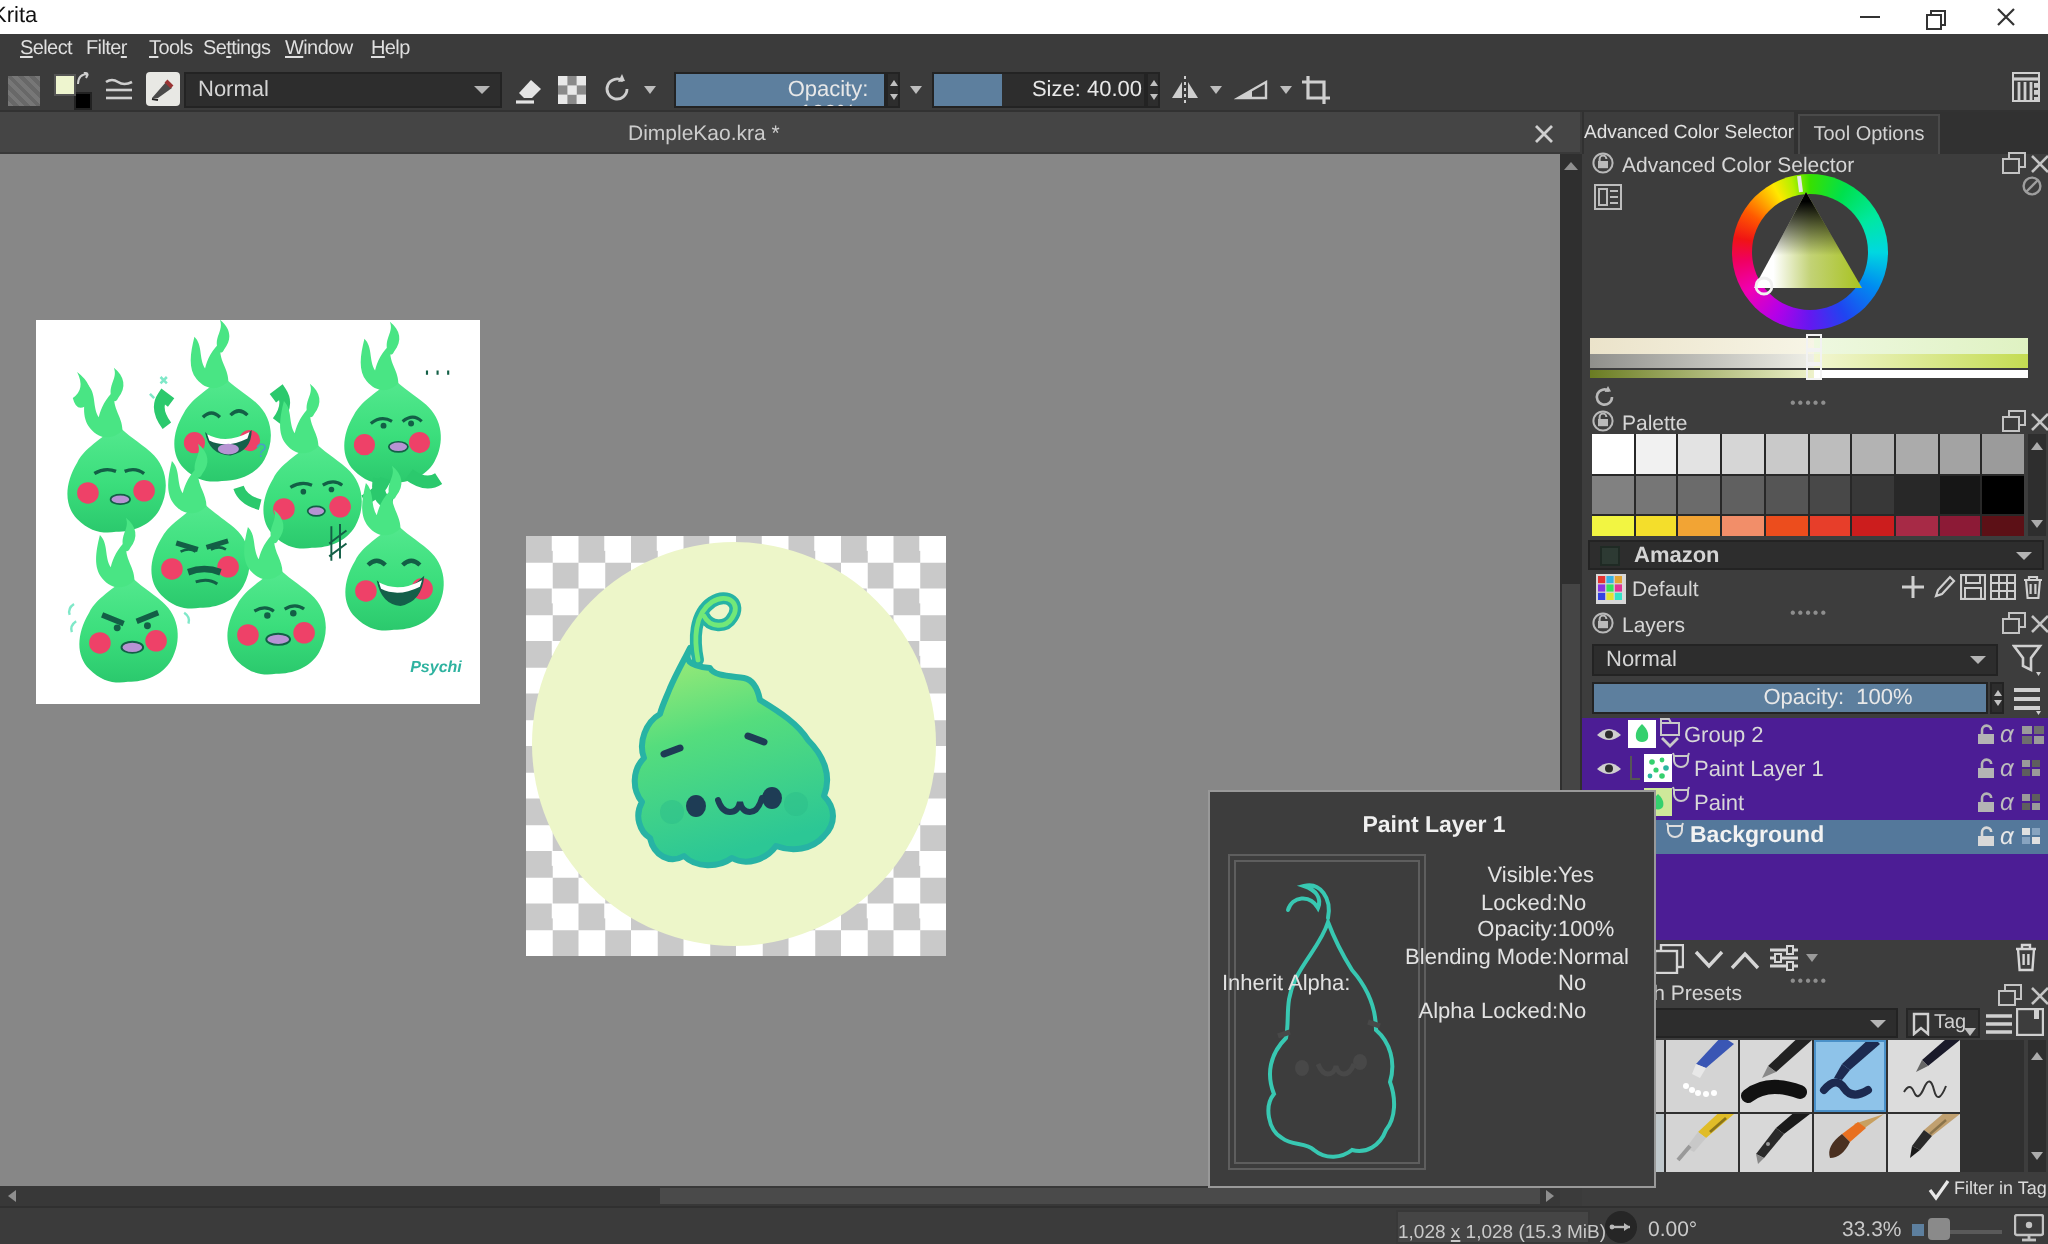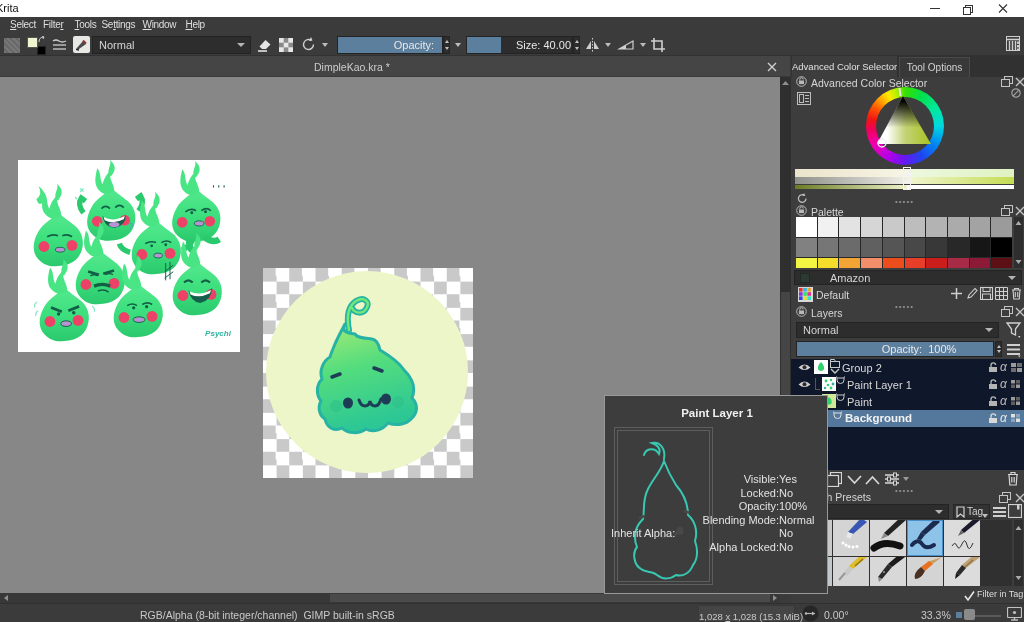--- a/index.html
+++ b/index.html
@@ -415,21 +415,21 @@
 
     <div class="abs" style="left:223px;top:161px;width:9px;height:51px;background:#2e2e2e;">
       <svg width="9" height="51">
           <path d="M1.5 8 L4.5 4 L7.5 8 Z" fill="#ababab"></path>
           <path d="M1.5 43 L4.5 47 L7.5 43 Z" fill="#ababab"></path>
         </svg>
     </div>
 
     <div class="combo" style="left:3px;top:214px;width:228px;height:15px;">
       <div class="abs" style="left:5px;top:2px;width:10px;height:10px;background:#2d3a33;border:1px solid #1f2a24;"></div>
-      <span style="position:absolute;left:35px;top:1px;">Amazon</span>
+      <span style="position:absolute;left:22px;top:1px;font-weight:bold;">Amazon</span>
         <span class="arr"></span>
     </div>
 
     <svg class="abs" style="left:7px;top:231px" width="15" height="15">
       <rect x="0" y="0" width="15" height="15" fill="#d8d8d8"></rect>
       <rect x="1" y="1" width="3.6" height="3.6" fill="#e23333"></rect>
         <rect x="5.2" y="1" width="3.6" height="3.6" fill="#33b2e2"></rect>
         <rect x="9.4" y="1" width="3.6" height="3.6" fill="#e2a433"></rect>
       <rect x="1" y="5.2" width="3.6" height="3.6" fill="#8833e2"></rect>
         <rect x="5.2" y="5.2" width="3.6" height="3.6" fill="#33e25f"></rect>
@@ -482,21 +482,21 @@
     <div class="slider" style="left:5px;top:285px;width:198px;height:16px;">
       <div class="fill" style="width:100%"></div>
       <div class="lab" style="margin-top:1px">Opacity:&nbsp; 100%</div>
     </div>
     <div class="spin" style="left:204px;top:285px;height:16px;"></div>
     <svg class="abs" style="left:215px;top:287px" width="17" height="15">
         <path d="M1 2 H14 M1 6.5 H14 M1 11 H14" stroke="#d0d0d0" stroke-width="2"></path>
         <path d="M12 12.5 l2.5 0 l-1.25 2 Z" fill="#d0d0d0"></path>
       </svg>
 
-    <div class="abs" style="left:0;top:303px;width:233px;height:111px;background:#0f172a;">
+    <div class="abs" style="left:0;top:303px;width:233px;height:111px;background:#4c1d95;">
       
       <svg class="abs" style="left:7px;top:4px" width="13" height="9">
           <path d="M0.5 4.5 Q6.5 -1.5 12.5 4.5 Q6.5 9.5 0.5 4.5 Z" fill="#cfcfcf"></path>
           <circle cx="6.5" cy="4.3" r="2" fill="#2c2c2c"></circle>
         </svg>
       <div class="abs" style="left:23px;top:1px;width:14px;height:14px;background:#fff;"><svg width="14" height="14">
             <path d="M7 2 C5 4 3.5 6 4 9 C4.6 11.6 9.4 11.6 10 9 C10.5 6 9 4 7 2Z" fill="#35d06e"></path>
           </svg></div>
       <svg class="abs" style="left:39px;top:0px" width="11" height="9">
           <rect x="0.5" y="2.5" width="9" height="6" fill="none" stroke="#c8c8c8"></rect>
@@ -712,21 +712,20 @@
     </div>
 
     <div class="abs" style="left:173px;top:532px;width:11px;height:11px;">
       <svg width="11" height="11">
           <path d="M1 5 L4 9 L10 0.5" fill="none" stroke="#e8e8e8" stroke-width="1.6"></path>
         </svg>
     </div>
     <div class="abs" style="left:186px;top:533px;font-size:9px;color:#dcdcdc;white-space:nowrap;">Filter in Tag</div>
   </div>
   <div id="statusbar">
-    <span class="abs" style="left:140px;top:5px;">RGB/Alpha (8-bit integer/channel)&nbsp; GIMP built-in sRGB</span>
     <div class="abs" style="left:698px;top:1px;width:97px;height:17px;background:#454545;border:1px solid #383838;text-align:center;">
       <span style="position:relative;top:3.5px;font-size:9.5px;white-space:nowrap;">1,028 <u>x</u> 1,028 (15.3 MiB)</span>
     </div>
     <svg class="abs" style="left:802px;top:1px" width="17" height="17">
       <circle cx="8.5" cy="8.5" r="8" fill="#262626"></circle>
       <line x1="3" y1="8.5" x2="13" y2="8.5" stroke="#b8b8b8" stroke-width="1.2"></line>
       <path d="M13 8.5 l-3 -2 v4 Z" fill="#b8b8b8"></path>
       <circle cx="4" cy="8.5" r="1.2" fill="#b8b8b8"></circle>
     </svg>
     <span class="abs" style="left:824px;top:5px;">0.00°</span>
@@ -750,21 +749,21 @@
             <path d="M46 30 C43 40 35 48 30 58 C24 70 27 78 25 88 C17 96 15 106 19 116 C14 122 16 134 23 138 C28 142 35 140 39 144 C45 149 53 148 58 144 C65 146 72 142 75 134 C80 128 80 118 77 110 C80 100 77 90 70 84 C70 72 65 62 58 54 C53 46 49 38 46 30 Z"></path>
             <path d="M46 28 C48 18 42 10 34 12 C40 14 43 18 41 23 C37 16 28 17 26 24"></path>
           </g>
           <ellipse cx="33" cy="103" rx="3.5" ry="4" fill="#484848"></ellipse>
           <ellipse cx="62" cy="100" rx="3.5" ry="4" fill="#484848"></ellipse>
           <path d="M41 101 q2 5 5 5 q3 0 4 -4 q1 4 4 4 q3 0 5 -5" stroke="#484848" stroke-width="2.4" fill="none"></path>
           <path d="M21 87 l6 -2 M66 80 l6 2" stroke="#484848" stroke-width="2.6"></path>
         </svg>
       </div>
     </div>
-    <div class="abs" style="left:6px;top:36px;width:210px;font-size:11px;line-height:13.5px;color:#e2e2e2;margin-top:41px;">
+    <div class="abs" style="left:6px;top:36px;width:210px;font-size:11px;line-height:13.5px;color:#e2e2e2;">
       <div style="display:flex">
           <span style="flex:1;text-align:right;white-space:nowrap">Visible:</span>
           <span style="width:42px;white-space:nowrap">Yes</span>
         </div>
       <div style="display:flex">
           <span style="flex:1;text-align:right;white-space:nowrap">Locked:</span>
           <span style="width:42px;white-space:nowrap">No</span>
         </div>
       <div style="display:flex">
           <span style="flex:1;text-align:right;white-space:nowrap">Opacity:</span>

